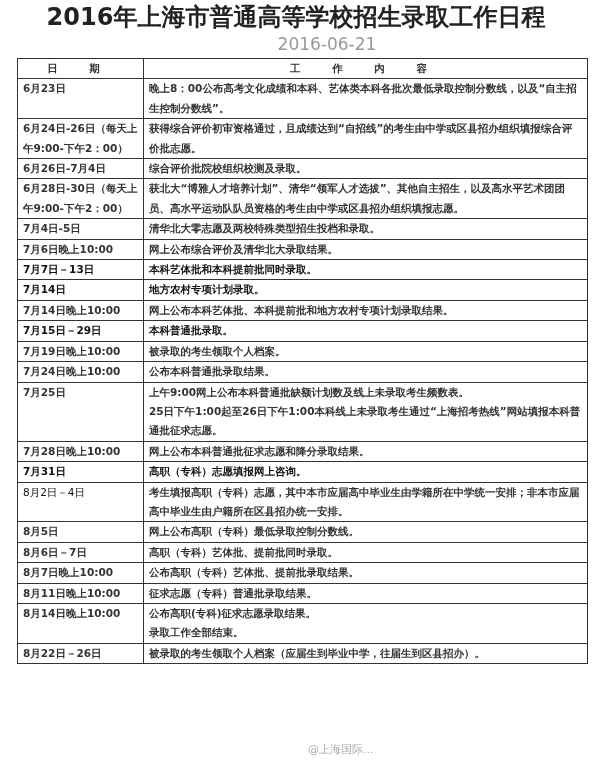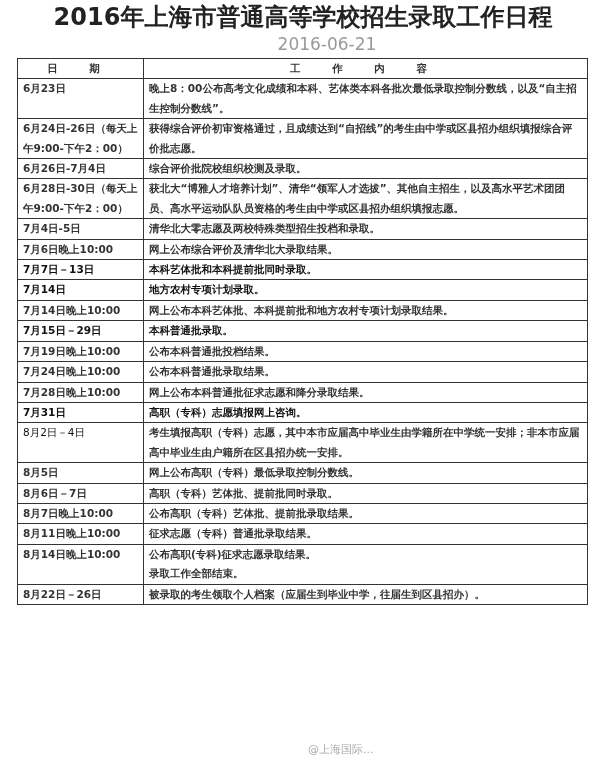--- a/index.html
+++ b/index.html
@@ -1,17 +1,17 @@
 <!DOCTYPE html>
 <html><head>
 <meta charset="utf-8">
 <style>
   html, body { margin: 0; padding: 0; background: #ffffff; }
   body { width: 600px; height: 765px; overflow: hidden; position: relative; font-family: "DejaVu Sans", "Liberation Sans", sans-serif; color: #333; }
-  .title { position: absolute; top: 2px; left: 11px; width: 584px; text-align: center; font-size: 24px; font-weight: bold; color: #222; letter-spacing: 0px; line-height: 30px; }
+  .title { position: absolute; top: 2px; left: 4px; width: 584px; text-align: center; font-size: 24px; font-weight: bold; color: #222; letter-spacing: 0px; line-height: 30px; }
   .date { position: absolute; top: 37px; left: 0; width: 600px; text-align: center; font-size: 17px; color: #999; line-height: 14px; padding-left: 27px; }
   table { position: absolute; top: 58px; left: 17px; width: 570px; border-collapse: collapse; table-layout: fixed; }
   td, th { border: 1px solid #333; font-size: 10.5px; line-height: 19.4px; padding: 0 5px; vertical-align: top; font-weight: bold; text-align: left; color: #333; white-space: normal; word-break: break-all; }
   th { text-align: center; letter-spacing: 14px; }
   col.c1 { width: 126px; }
   col.c2 { width: 444px; }
   tr.bold td { font-weight: bold; color: #111; }
   .watermark { position: absolute; left: 308px; top: 742px; font-size: 11px; color: rgba(120,120,120,0.65); pointer-events: none; }
 </style>
 </head>
@@ -67,25 +67,32 @@
     <tr>
         <td>7月14日晚上10:00</td>
         <td>网上公布本科艺体批、本科提前批和地方农村专项计划录取结果。</td>
       </tr>
     <tr class="bold">
         <td>7月15日－29日</td>
         <td>本科普通批录取。</td>
       </tr>
     <tr>
         <td>7月19日晚上10:00</td>
-        <td>公布本科普通批投档结果。</td>
+        <td>被录取的考生领取个人档案。</td>
       </tr>
     <tr>
         <td>7月24日晚上10:00</td>
         <td>公布本科普通批录取结果。</td>
+      </tr>
+    <tr>
+        <td>7月25日</td>
+        <td>
+          <div>上午9:00网上公布本科普通批缺额计划数及线上未录取考生频数表。</div>
+          <div>25日下午1:00起至26日下午1:00本科线上未录取考生通过“上海招考热线”网站填报本科普通批征求志愿。</div>
+        </td>
       </tr>
     <tr>
         <td>7月28日晚上10:00</td>
         <td>网上公布本科普通批征求志愿和降分录取结果。</td>
       </tr>
     <tr class="bold">
         <td>7月31日</td>
         <td>高职（专科）志愿填报网上咨询。</td>
       </tr>
     <tr>

